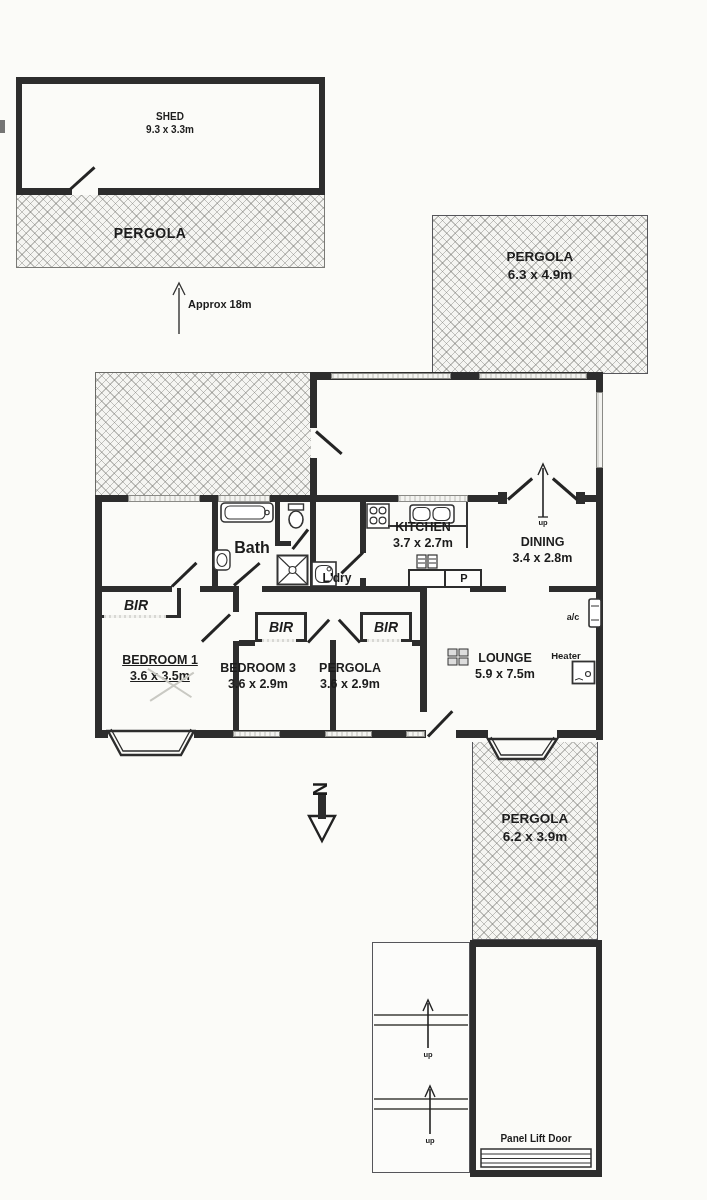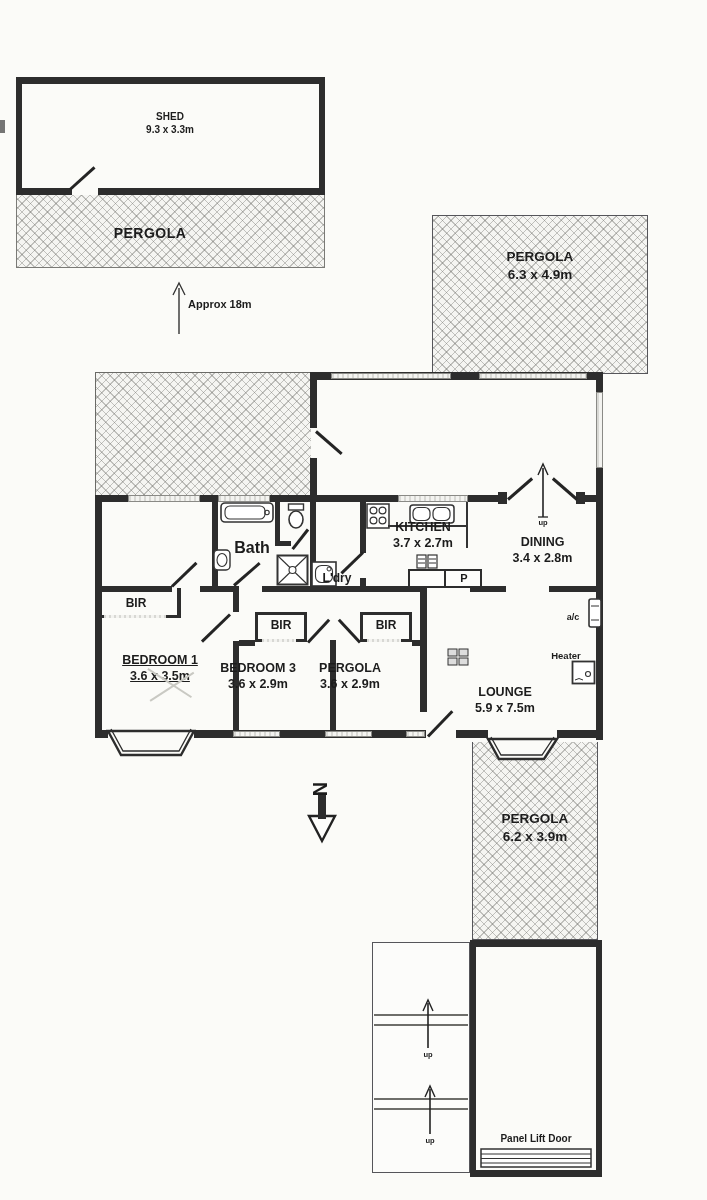--- a/index.html
+++ b/index.html
@@ -9,21 +9,21 @@
   .win{position:absolute;background:repeating-linear-gradient(90deg,#d8d8d4 0 2px,#f3f3f0 2px 5px);border:1px solid #8a8a86;box-sizing:border-box;}
   .hatch{position:absolute;background-color:#f5f5f2;
     background-image:repeating-linear-gradient(45deg,rgba(105,105,100,.38) 0 1px,transparent 1px 6px),
                      repeating-linear-gradient(-45deg,rgba(105,105,100,.38) 0 1px,transparent 1px 6px);
     box-sizing:border-box;}
   .leaf{position:absolute;height:3px;background:#242424;transform-origin:0 50%;}
   .lbl{position:absolute;font-weight:700;color:#1c1c1c;text-align:center;line-height:1.3;}
   .lbl span{display:block;}
   .r{font-size:12.5px;}
   .big{font-size:14px;letter-spacing:.5px;}
-  .sm{font-size:12px;}
+  .sm{font-size:14px;font-style:italic;}
   .tiny{font-size:7.5px;}
   svg{position:absolute;overflow:visible;}
   .crease{position:absolute;height:1.5px;background:#c9c9c3;transform-origin:0 50%;}
 </style>
 </head>
 <body>
 
 <div id="plan">
 
   <div class="w" style="left:0;top:120px;width:5px;height:13px;opacity:.65;"></div>
@@ -224,21 +224,21 @@
   <div class="crease" style="left:148px;top:668px;width:52px;transform:rotate(33deg);"></div>
   <div class="crease" style="left:150px;top:700px;width:52px;transform:rotate(-33deg);"></div>
   <div class="lbl r" style="left:213px;top:660px;width:90px;">
     <span>BEDROOM 3</span>
     <span>3.6 x 2.9m</span>
   </div>
   <div class="lbl r" style="left:310px;top:660px;width:80px;">
     <span>PERGOLA</span>
     <span>3.6 x 2.9m</span>
   </div>
-  <div class="lbl r" style="left:465px;top:684px;width:80px;">
+  <div class="lbl r" style="left:465px;top:650px;width:80px;">
     <span>LOUNGE</span>
     <span>5.9 x 7.5m</span>
   </div>
 
   <svg style="left:447px;top:648px;" width="22" height="18">
     <rect x="1" y="1" width="9" height="7" fill="#ddd" stroke="#333"></rect>
       <rect x="12" y="1" width="9" height="7" fill="#ddd" stroke="#333"></rect>
     <rect x="1" y="10" width="9" height="7" fill="#ddd" stroke="#333"></rect>
       <rect x="12" y="10" width="9" height="7" fill="#ddd" stroke="#333"></rect>
   </svg>

